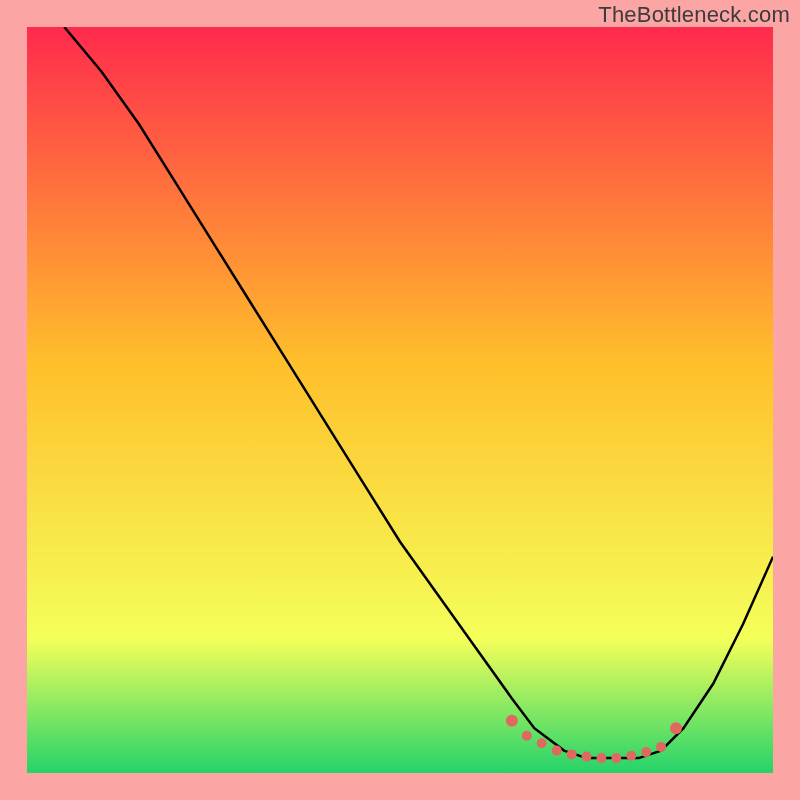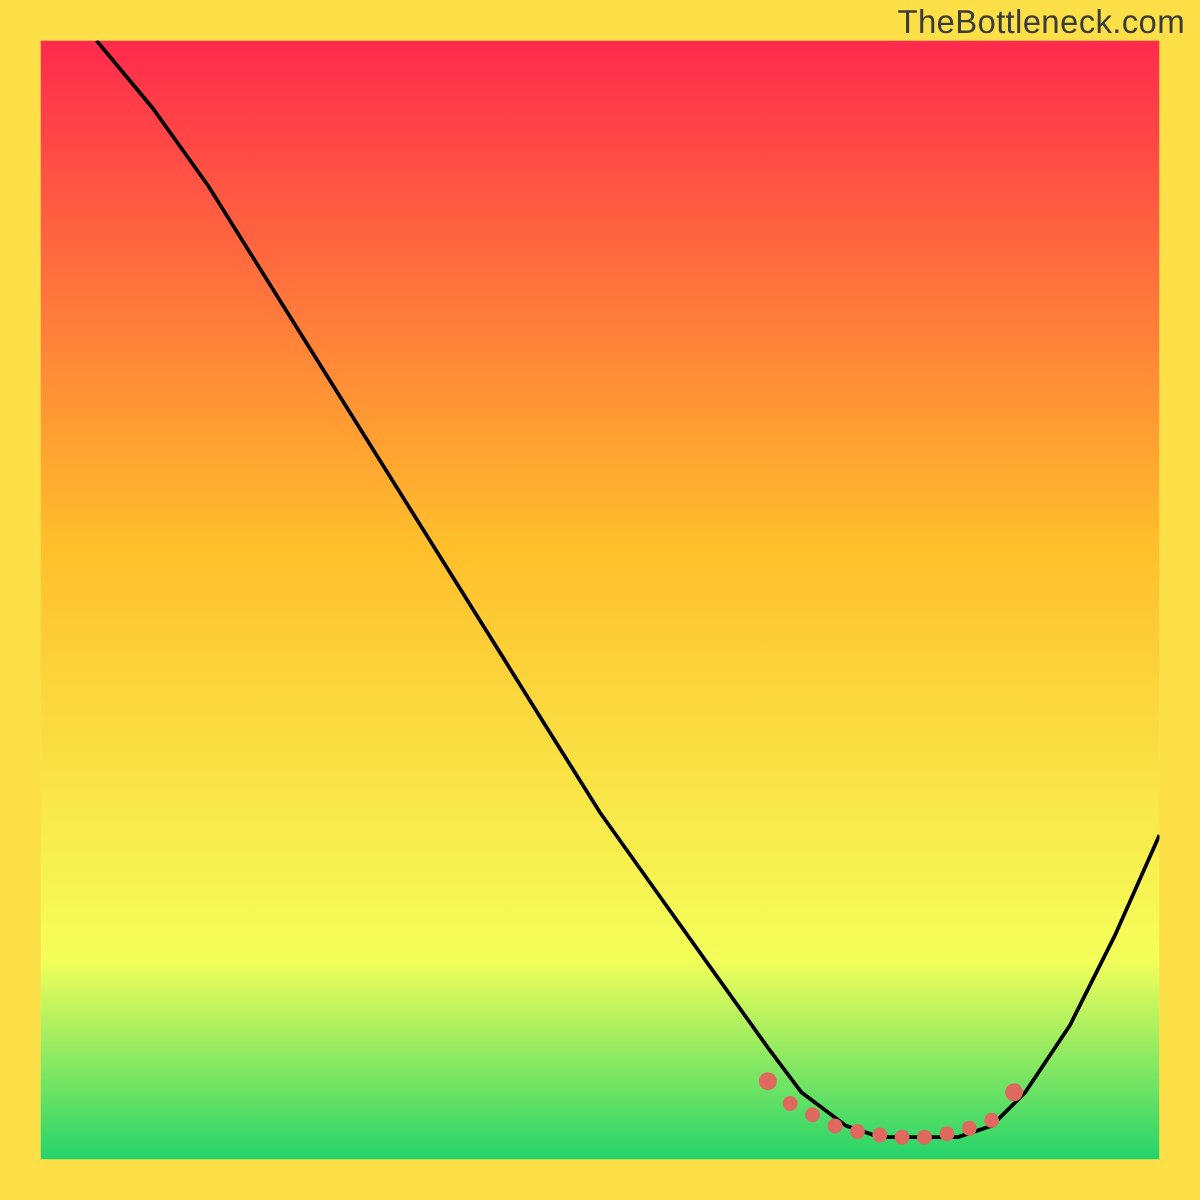--- a/index.html
+++ b/index.html
@@ -8,21 +8,21 @@
     width: 800px;
     height: 800px;
     background: #000;
     overflow: hidden;
     font-family: Arial, Helvetica, sans-serif;
   }
   .frame {
     position: relative;
     width: 800px;
     height: 800px;
-    background: #fde047;
+    background: #fca5a5;
   }
   .watermark {
     position: absolute;
     top: 2px;
     right: 10px;
     color: #3b3b3b;
     font-size: 22px;
     font-weight: 500;
     letter-spacing: 0.2px;
     z-index: 10;

